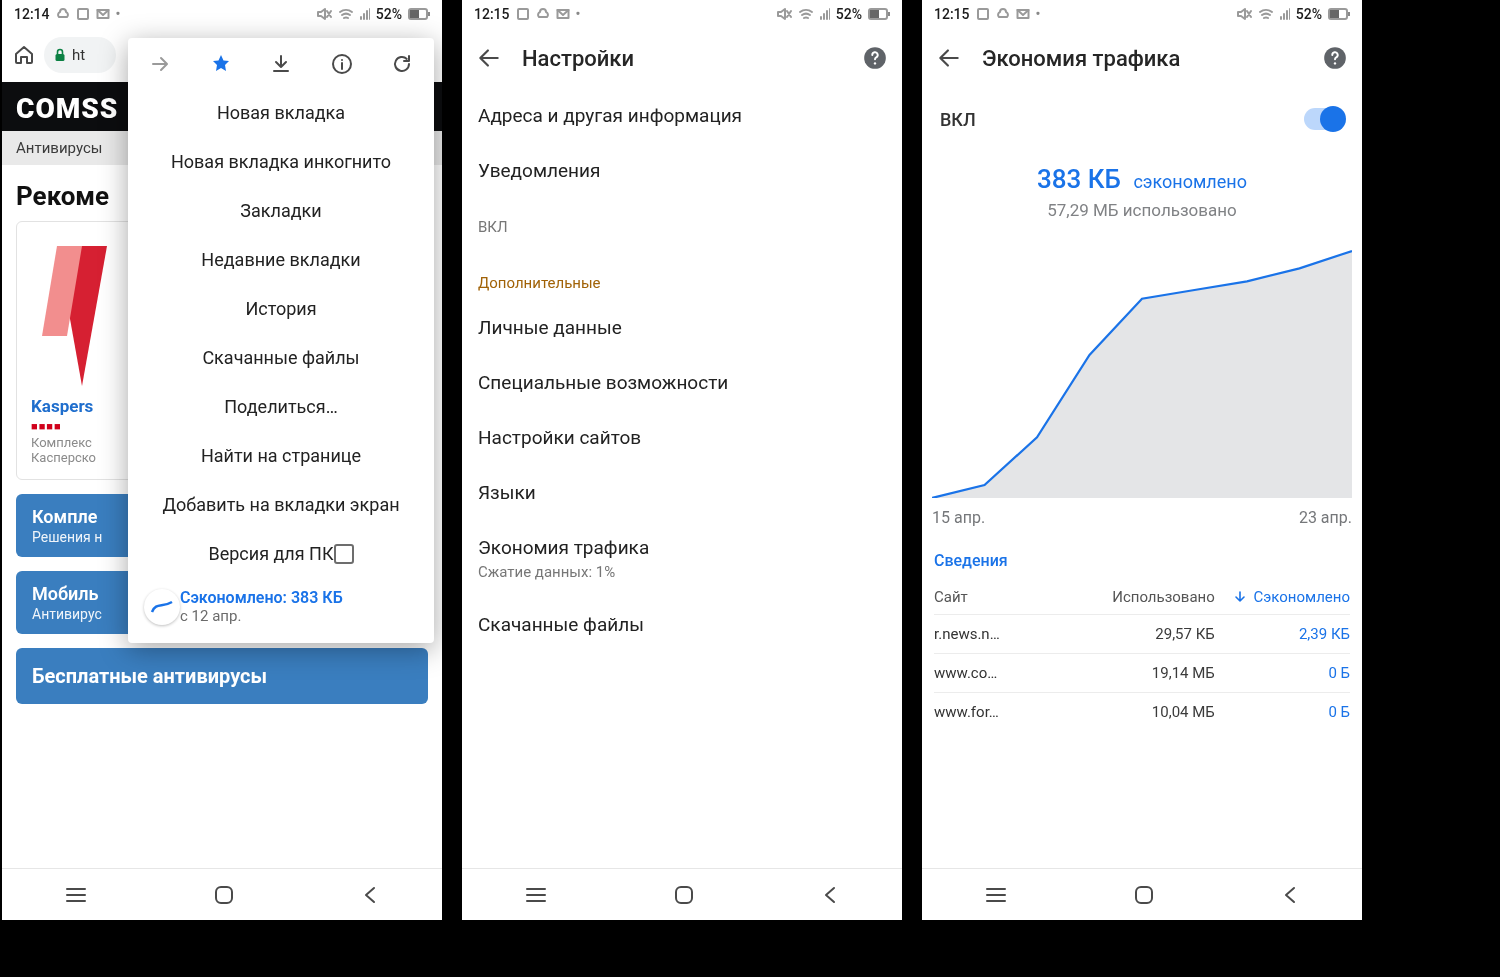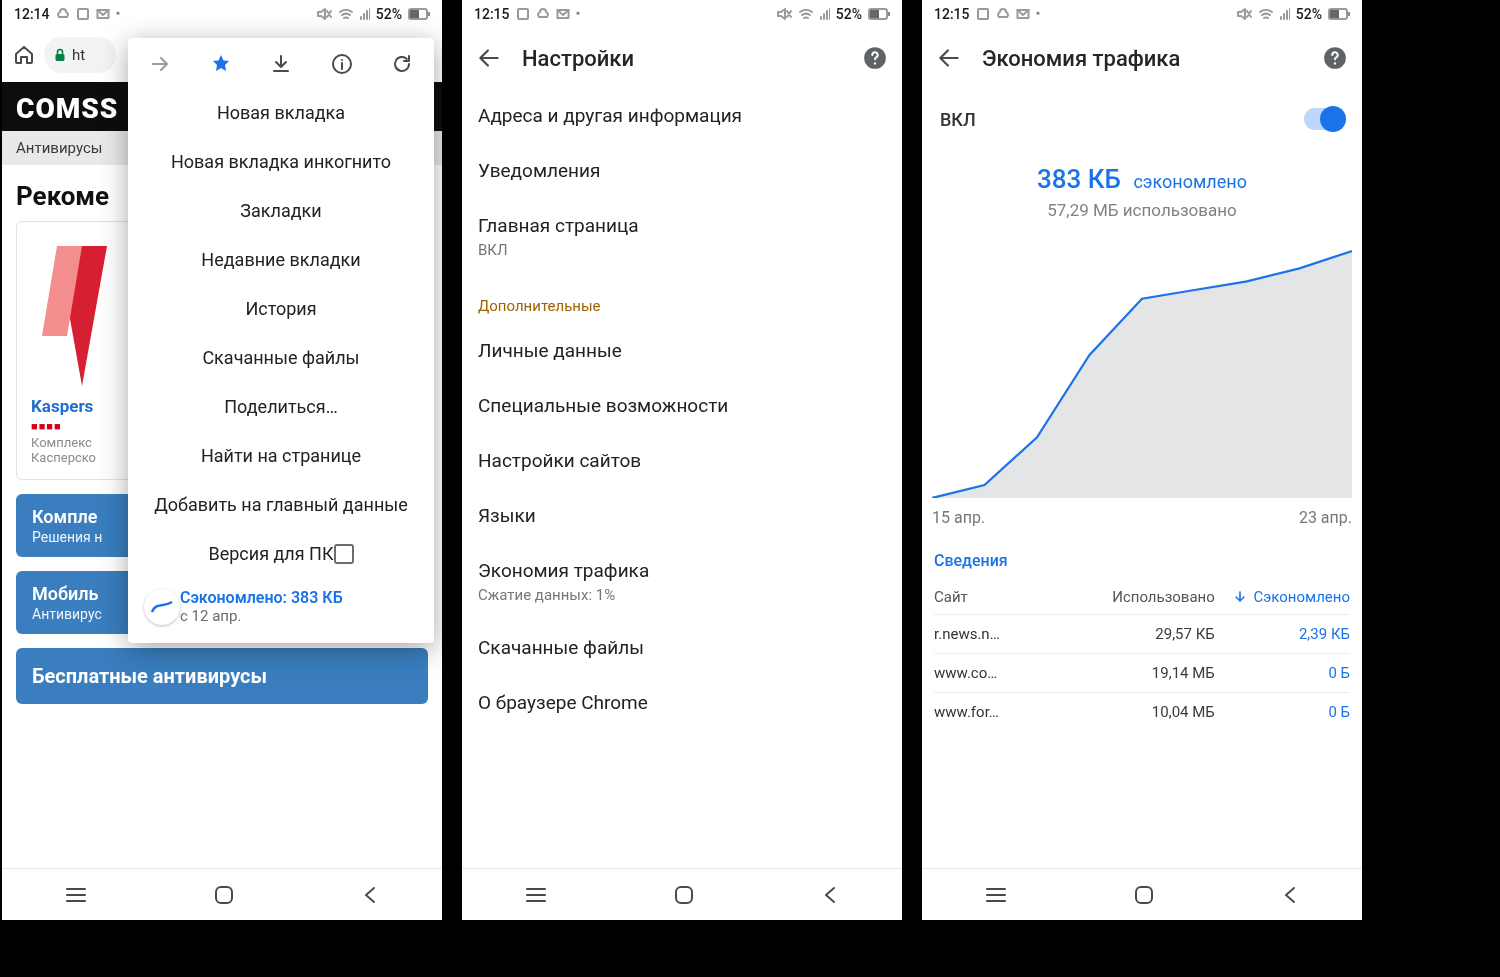--- a/index.html
+++ b/index.html
@@ -213,21 +213,21 @@
     <div class="mi">
           <span>Скачанные файлы</span>
         </div>
     <div class="mi">
           <span>Поделиться…</span>
         </div>
     <div class="mi">
           <span>Найти на странице</span>
         </div>
     <div class="mi">
-          <span>Добавить на главный данные</span>
+          <span>Добавить на вкладки экран</span>
         </div>
     <div class="mi">
       <span>Версия для ПК</span>
       <span class="cb"></span>
     </div>
     <div class="saver">
       <div class="ico">
         <svg width="26" height="26" viewBox="0 0 26 26">
               <circle cx="13" cy="13" r="11" fill="#fff"></circle>
               <path d="M3 18c4-10 10-4 20-10" stroke="#1a73e8" stroke-width="2.5" fill="none"></path>
@@ -297,36 +297,34 @@
     <svg class="help" viewBox="0 0 24 24">
           <circle cx="12" cy="12" r="10" fill="#5f6368"></circle>
           <path d="M9.5 9.2a2.5 2.5 0 1 1 3.6 2.2c-.9.5-1.1 1-1.1 1.8" stroke="#fff" stroke-width="1.8" fill="none" stroke-linecap="round"></path>
           <circle cx="12" cy="17" r="1.1" fill="#fff"></circle>
         </svg>
   </div>
 
   <div class="s-item"><span>Адреса и другая информация</span></div>
   <div class="s-item"><span>Уведомления</span></div>
   <div class="s-item">
-    <div>Главная страница</div>
     <div class="sub">ВКЛ</div>
   </div>
 
   <div class="s-section">Дополнительные</div>
 
   <div class="s-item"><span>Личные данные</span></div>
   <div class="s-item"><span>Специальные возможности</span></div>
   <div class="s-item"><span>Настройки сайтов</span></div>
   <div class="s-item"><span>Языки</span></div>
   <div class="s-item">
     <div>Экономия трафика</div>
     <div class="sub">Сжатие данных: 1%</div>
   </div>
   <div class="s-item"><span>Скачанные файлы</span></div>
-  <div class="s-item"><span>О браузере Chrome</span></div>
 
   <div class="navbar">
     <svg width="24" height="18">
           <path d="M3 3h18M3 9h18M3 15h18" class="stroke"></path>
         </svg>
     <svg width="22" height="22">
           <rect x="3" y="3" width="16" height="16" rx="5" class="stroke"></rect>
         </svg>
     <svg width="20" height="20">
           <path d="M14 3 6 10l8 7" class="stroke"></path>

